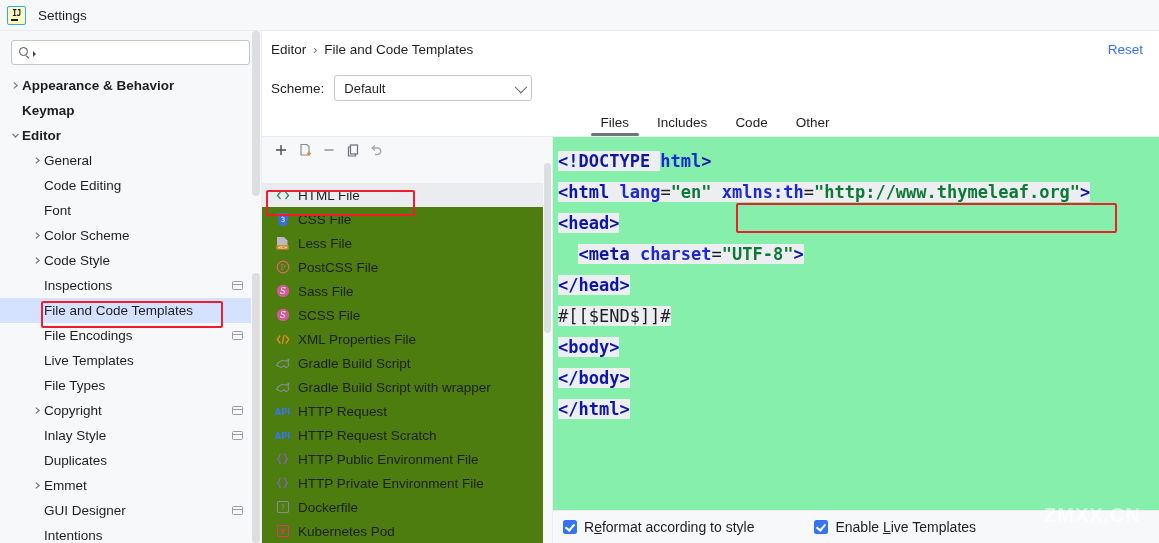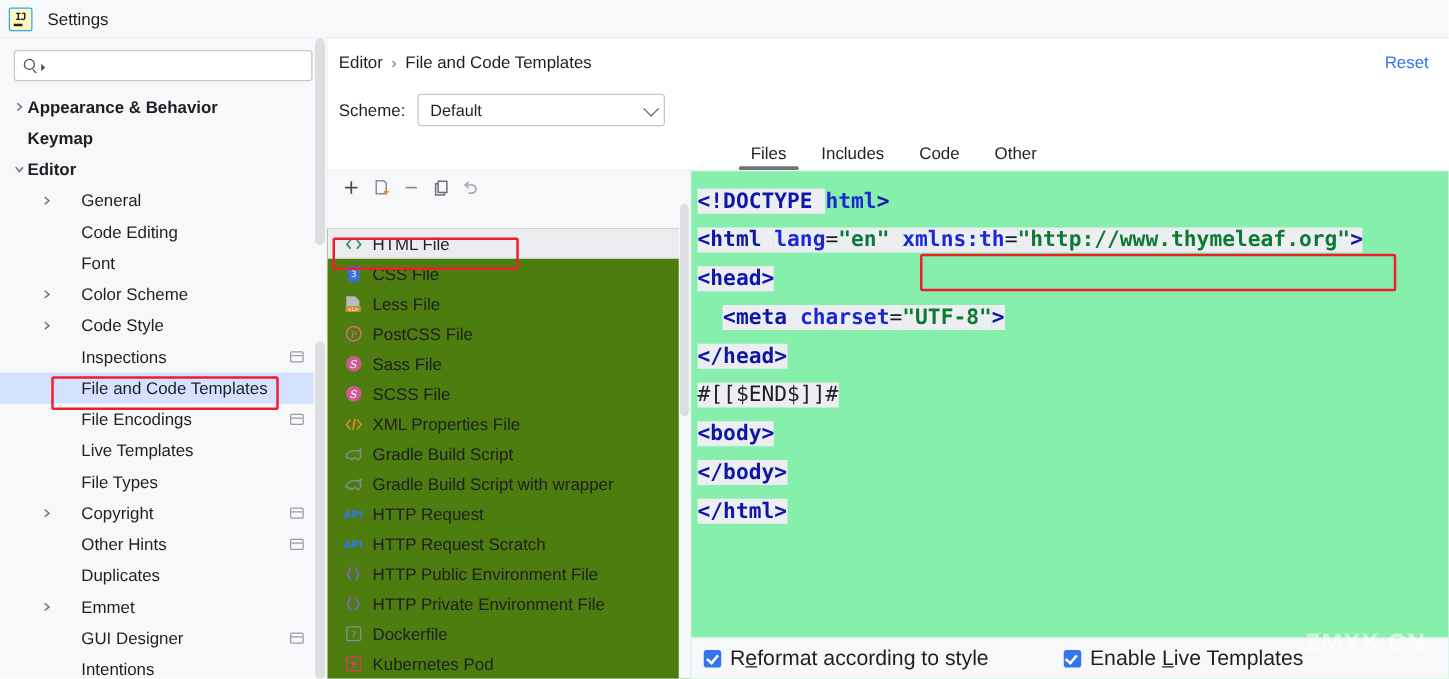--- a/index.html
+++ b/index.html
@@ -137,21 +137,21 @@
   .tree-row.selected { background: #d4e2ff; }
   .tree-row .arrow {
     width: 14px; flex: none;
     display: flex; align-items: center; justify-content: center;
     color: #70727a;
   }
   .tree-row .arrow svg { display: block; }
   .tree-row .tlabel { font-size: 13.5px; }
   .tree-row.lvl0 { padding-left: 8px; }
   .tree-row.lvl0 .tlabel { font-weight: bold; }
-  .tree-row.lvl1 { padding-left: 30px; gap: 21px; }
+  .tree-row.lvl1 { padding-left: 30px; }
   .tree-row .copy-badge {
     position: absolute;
     right: 18px;
     width: 11px; height: 9px;
     border: 1px solid #9a9ca3;
     border-radius: 1.5px;
   }
   .tree-row .copy-badge::before {
     content: "";
     position: absolute;
@@ -350,21 +350,21 @@
     background: #f7f8fa;
     border-top: 1px solid #ebecf0;
     display: flex;
     align-items: center;
     padding-left: 10px;
     gap: 0px;
   }
   .cb-item {
     display: flex;
     align-items: center;
-    font-size: 17px;
+    font-size: 14px;
     cursor: pointer;
     margin-right: 60px;
   }
   .cb-box {
     width: 14px; height: 14px;
     border-radius: 2.5px;
     background: #3574f0;
     margin-right: 7px;
     flex: none;
     position: relative;
@@ -501,21 +501,21 @@
           <span class="arrow">
             <svg width="9" height="9" viewBox="0 0 9 9">
               <path d="M2.8 1.6 L6.2 4.5 L2.8 7.4" fill="none" stroke="#70727a" stroke-width="1.2"></path>
             </svg>
           </span>
           <span class="tlabel">Copyright</span>
           <span class="copy-badge"></span>
         </div>
         <div class="tree-row lvl1">
           <span class="arrow"></span>
-          <span class="tlabel">Other Hints</span>
+          <span class="tlabel">Inlay Style</span>
           <span class="copy-badge"></span>
         </div>
         <div class="tree-row lvl1">
           <span class="arrow"></span>
           <span class="tlabel">Duplicates</span>
         </div>
         <div class="tree-row lvl1">
           <span class="arrow">
             <svg width="9" height="9" viewBox="0 0 9 9">
               <path d="M2.8 1.6 L6.2 4.5 L2.8 7.4" fill="none" stroke="#70727a" stroke-width="1.2"></path>

